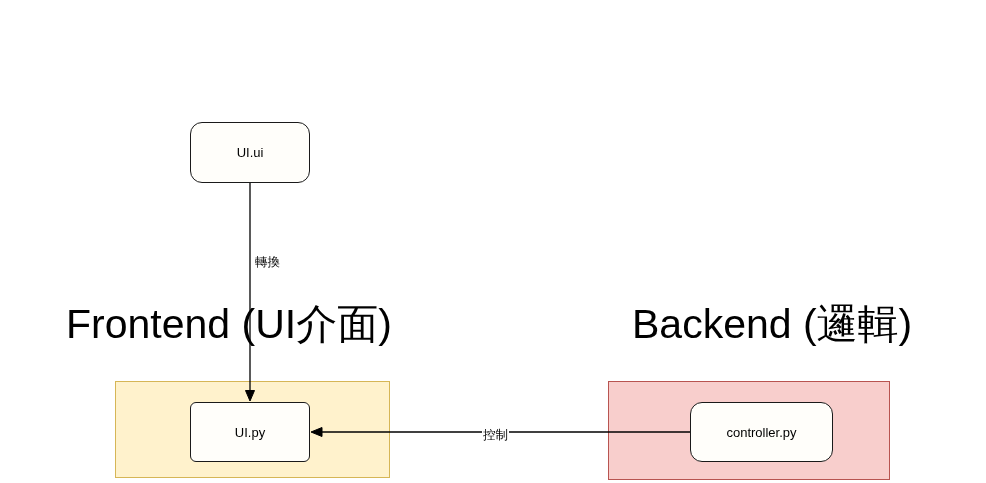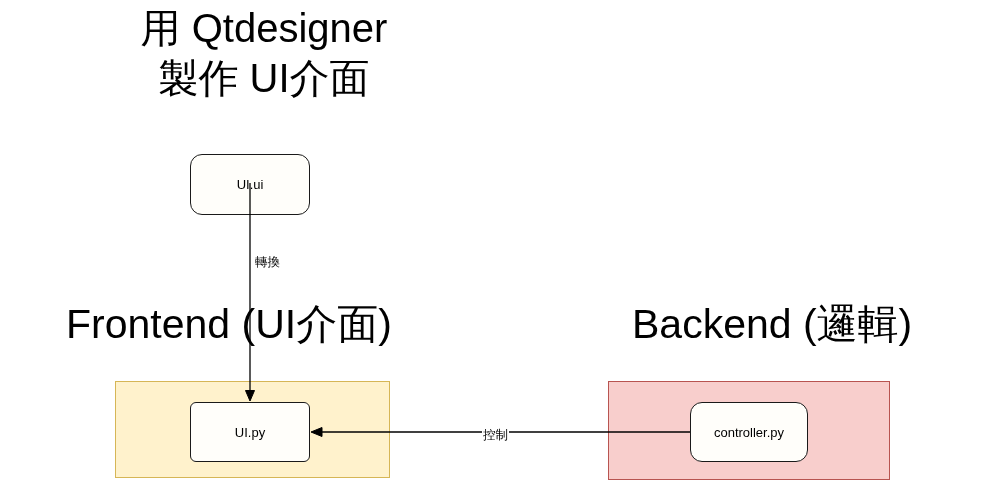--- a/index.html
+++ b/index.html
@@ -60,23 +60,23 @@
     background: var(--node-fill);
     border: 1px solid var(--node-border);
     border-radius: 12px;
     display: flex;
     align-items: center;
     justify-content: center;
     font-size: 13px;
     color: var(--text);
     white-space: nowrap;
   }
-  #node-ui-ui      { left: 190px; top: 122px; width: 120px; height: 61px; margin-top: 32px; }
+  #node-ui-ui      { left: 190px; top: 122px; width: 120px; height: 61px; }
   #node-ui-py      { left: 190px; top: 402px; width: 120px; height: 60px; border-radius: 6px; }
-  #node-controller { left: 690px; top: 402px; width: 118px; height: 60px; }
+  #node-controller { left: 690px; top: 402px; width: 143px; height: 60px; }
   
   #arrow-layer {
     position: absolute;
     left: 0; top: 0;
     pointer-events: none;
   }
   #arrow-layer line    { stroke: var(--arrow); stroke-width: 1.3; }
   #arrow-layer polygon { fill: var(--arrow);   stroke: var(--arrow); }
   
   .edge-label {
@@ -89,24 +89,20 @@
     white-space: nowrap;
   }
   #label-convert { left: 254px; top: 255px; text-align: center; }
   #label-control { left: 482px; top: 428px; }
 </style>
 </head>
 <body>
 
 <div id="stage">
 
-  <div class="diagram-title">
-    <div>用 Qtdesigner</div>
-    <div>製作 UI介面</div>
-  </div>
 
   <div id="frontend-heading" class="section-heading">Frontend (UI介面)</div>
   <div id="backend-heading" class="section-heading">Backend (邏輯)</div>
 
   <div id="frontend-group" class="group"></div>
   <div id="backend-group" class="group"></div>
 
   <div id="node-ui-ui" class="node">
     <span>UI.ui</span>
   </div>

